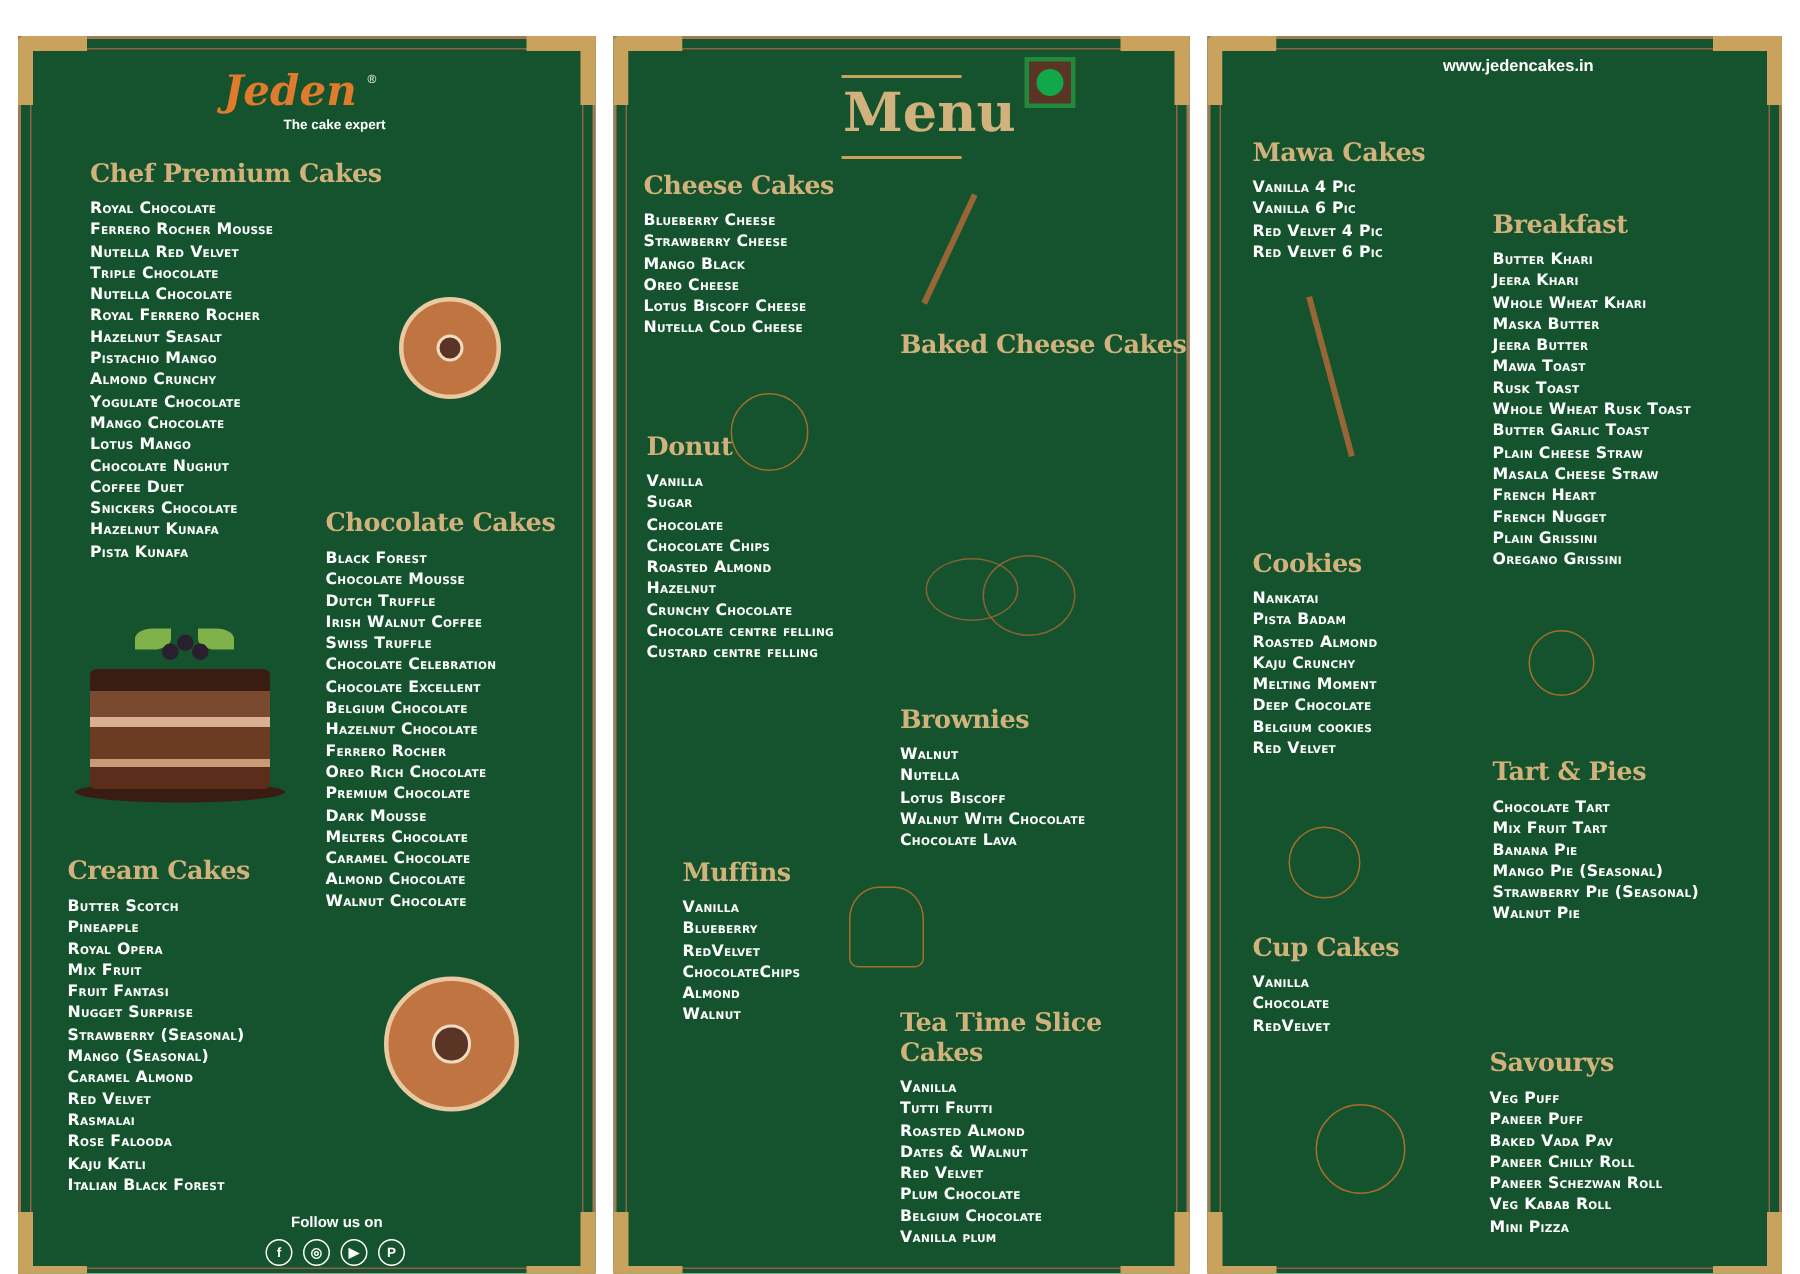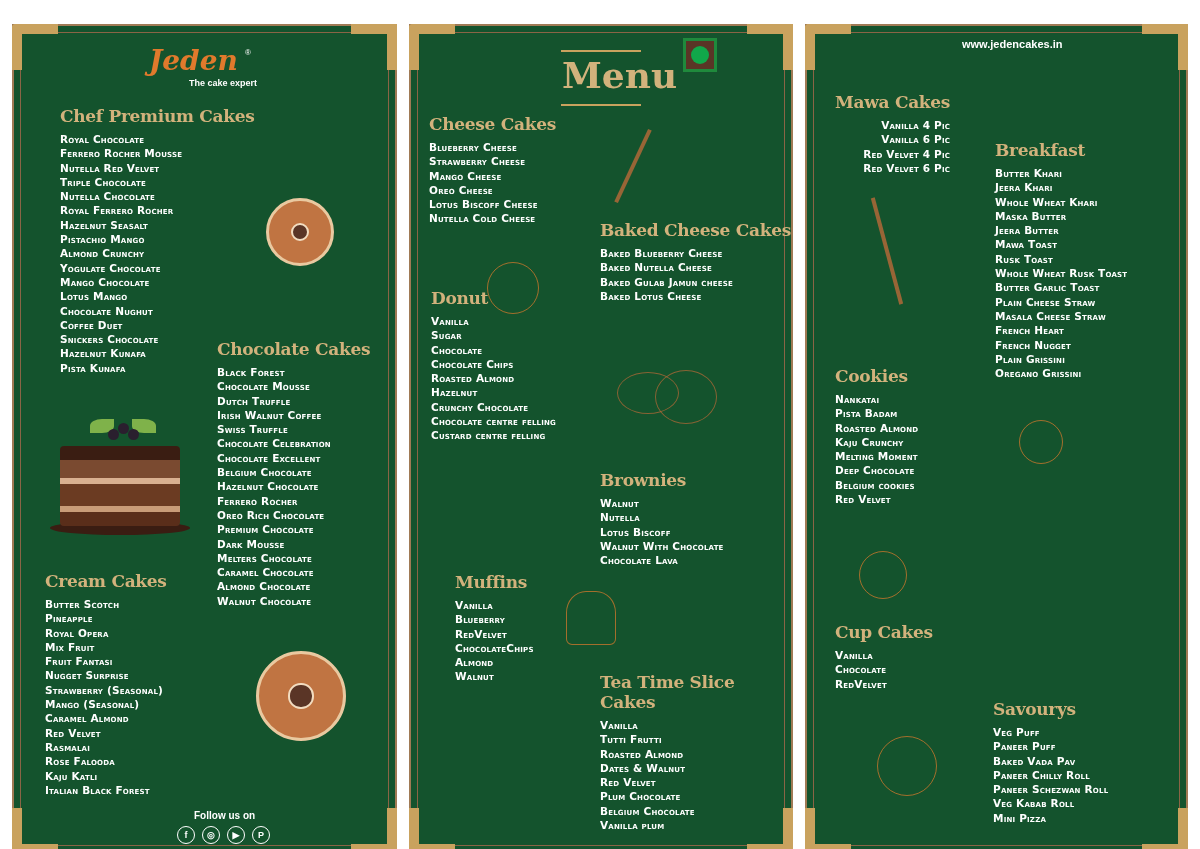--- a/index.html
+++ b/index.html
@@ -149,37 +149,31 @@
   <div class="flourish" style="top:24px;"></div>
   <div class="menu-title">Menu</div>
   <div class="flourish" style="top:78px;"></div>
   <div class="veg"></div>
 
   <div class="sec" style="left:18px;top:88px;">
     <h2>Cheese Cakes</h2>
     <ul>
         <li>Blueberry Cheese</li>
         <li>Strawberry Cheese</li>
-        <li>Mango Cheese</li>
+        <li>Mango Black</li>
         <li>Oreo Cheese</li>
         <li>Lotus Biscoff Cheese</li>
         <li>Nutella Cold Cheese</li>
       </ul>
   </div>
 
   <div class="wheat" style="left:220px;top:100px;height:80px;transform:rotate(25deg);"></div>
 
   <div class="sec" style="left:189px;top:194px;">
     <h2>Baked Cheese Cakes</h2>
-    <ul>
-        <li>Baked Blueberry Cheese</li>
-        <li>Baked Nutella Cheese</li>
-        <li>Baked Gulab Jamun cheese</li>
-        <li>Baked Lotus Cheese</li>
-      </ul>
   </div>
 
   <div class="sec" style="left:20px;top:262px;">
     <h2>Donut</h2>
     <ul>
         <li>Vanilla</li>
         <li>Sugar</li>
         <li>Chocolate</li>
         <li>Chocolate Chips</li>
         <li>Roasted Almond</li>
@@ -233,21 +227,21 @@
 </div>
 
 <div id="p3" class="panel">
   <div class="corner tl"></div>
   <div class="corner tr"></div>
   <div class="corner bl"></div>
   <div class="corner br"></div>
 
   <div class="website">www.jedencakes.in</div>
 
-  <div class="sec" style="left:28px;top:66px;text-align:right;">
+  <div class="sec" style="left:28px;top:66px;">
     <h2>Mawa Cakes</h2>
     <ul>
         <li>Vanilla 4 Pic</li>
         <li>Vanilla 6 Pic</li>
         <li>Red Velvet 4 Pic</li>
         <li>Red Velvet 6 Pic</li>
       </ul>
   </div>
 
   <div class="wheat" style="left:78px;top:170px;height:110px;transform:rotate(-15deg);"></div>
@@ -281,20 +275,31 @@
         <li>Roasted Almond</li>
         <li>Kaju Crunchy</li>
         <li>Melting Moment</li>
         <li>Deep Chocolate</li>
         <li>Belgium cookies</li>
         <li>Red Velvet</li>
       </ul>
   </div>
   <div class="doodle" style="left:212px;top:394px;width:42px;height:42px;border-color:#e07a2c;"></div>
 
+  <div class="sec" style="left:188px;top:479px;">
+    <h2>Tart &amp; Pies</h2>
+    <ul>
+        <li>Chocolate Tart</li>
+        <li>Mix Fruit Tart</li>
+        <li>Banana Pie</li>
+        <li>Mango Pie (Seasonal)</li>
+        <li>Strawberry Pie (Seasonal)</li>
+        <li>Walnut Pie</li>
+      </ul>
+  </div>
   <div class="doodle" style="left:52px;top:525px;width:46px;height:46px;border-color:#e07a2c;"></div>
 
   <div class="sec" style="left:28px;top:596px;">
     <h2>Cup Cakes</h2>
     <ul>
         <li>Vanilla</li>
         <li>Chocolate</li>
         <li>RedVelvet</li>
       </ul>
   </div>

